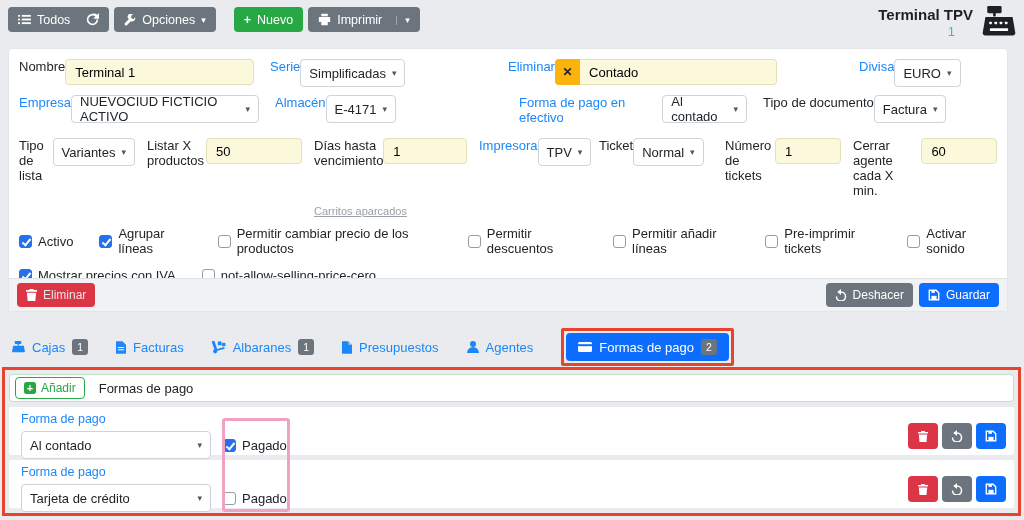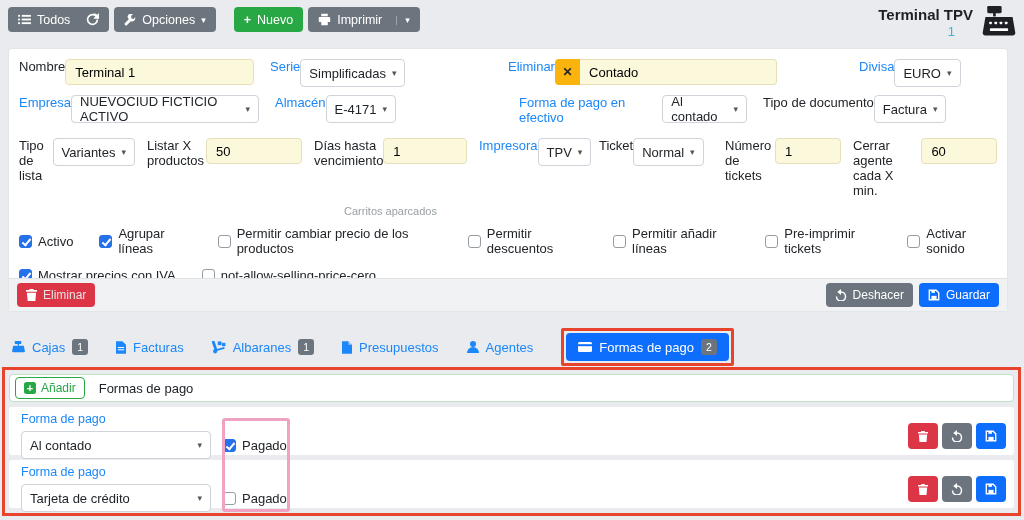--- a/index.html
+++ b/index.html
@@ -38,21 +38,21 @@
        padding:0 8px;font-size:13px;cursor:pointer;}
   .sel .caret{color:#555;font-size:9px;margin-left:6px;}
   .inp{height:26px;box-sizing:border-box;border:1px solid #ced4da;border-radius:4px;
        padding:0 9px;font-size:13px;font-family:inherit;width:100%;}
   .inp-y{background:#fcf8dc;border-color:#e6e0ba;}
   .cli{display:flex;}
   .x-btn{width:27px;height:26px;box-sizing:border-box;background:#fbb40d;border:none;
          border-radius:4px 0 0 4px;color:#212529;font-weight:bold;font-size:12px;
          display:flex;align-items:center;justify-content:center;cursor:pointer;}
   .cli .inp{border-radius:0 4px 4px 0;border-left:none;}
-  .helper{font-size:11px;color:#99a0a6;margin:2px 0 0 295px;width:153px;text-align:center;}
+  .helper{font-size:11px;color:#99a0a6;margin:2px 0 0 295px;width:153px;text-align:left;text-decoration:underline;}
   
   .chkrow{display:flex;align-items:center;gap:26px;}
   .chkrow1{margin-top:9px;}
   .chkrow2{margin-top:12px;}
   .chk{display:inline-flex;align-items:center;gap:6px;cursor:pointer;font-size:13px;}
   .cb{width:13px;height:13px;box-sizing:border-box;border:1px solid #969ca2;border-radius:3px;
       background:#fff;position:relative;flex:none;}
   .cb.on{background:#2570eb;border-color:#2570eb;}
   .cb.on::after{content:"";position:absolute;left:4px;top:1px;width:3px;height:7px;
       border:solid #fff;border-width:0 2px 2px 0;transform:rotate(40deg);}

